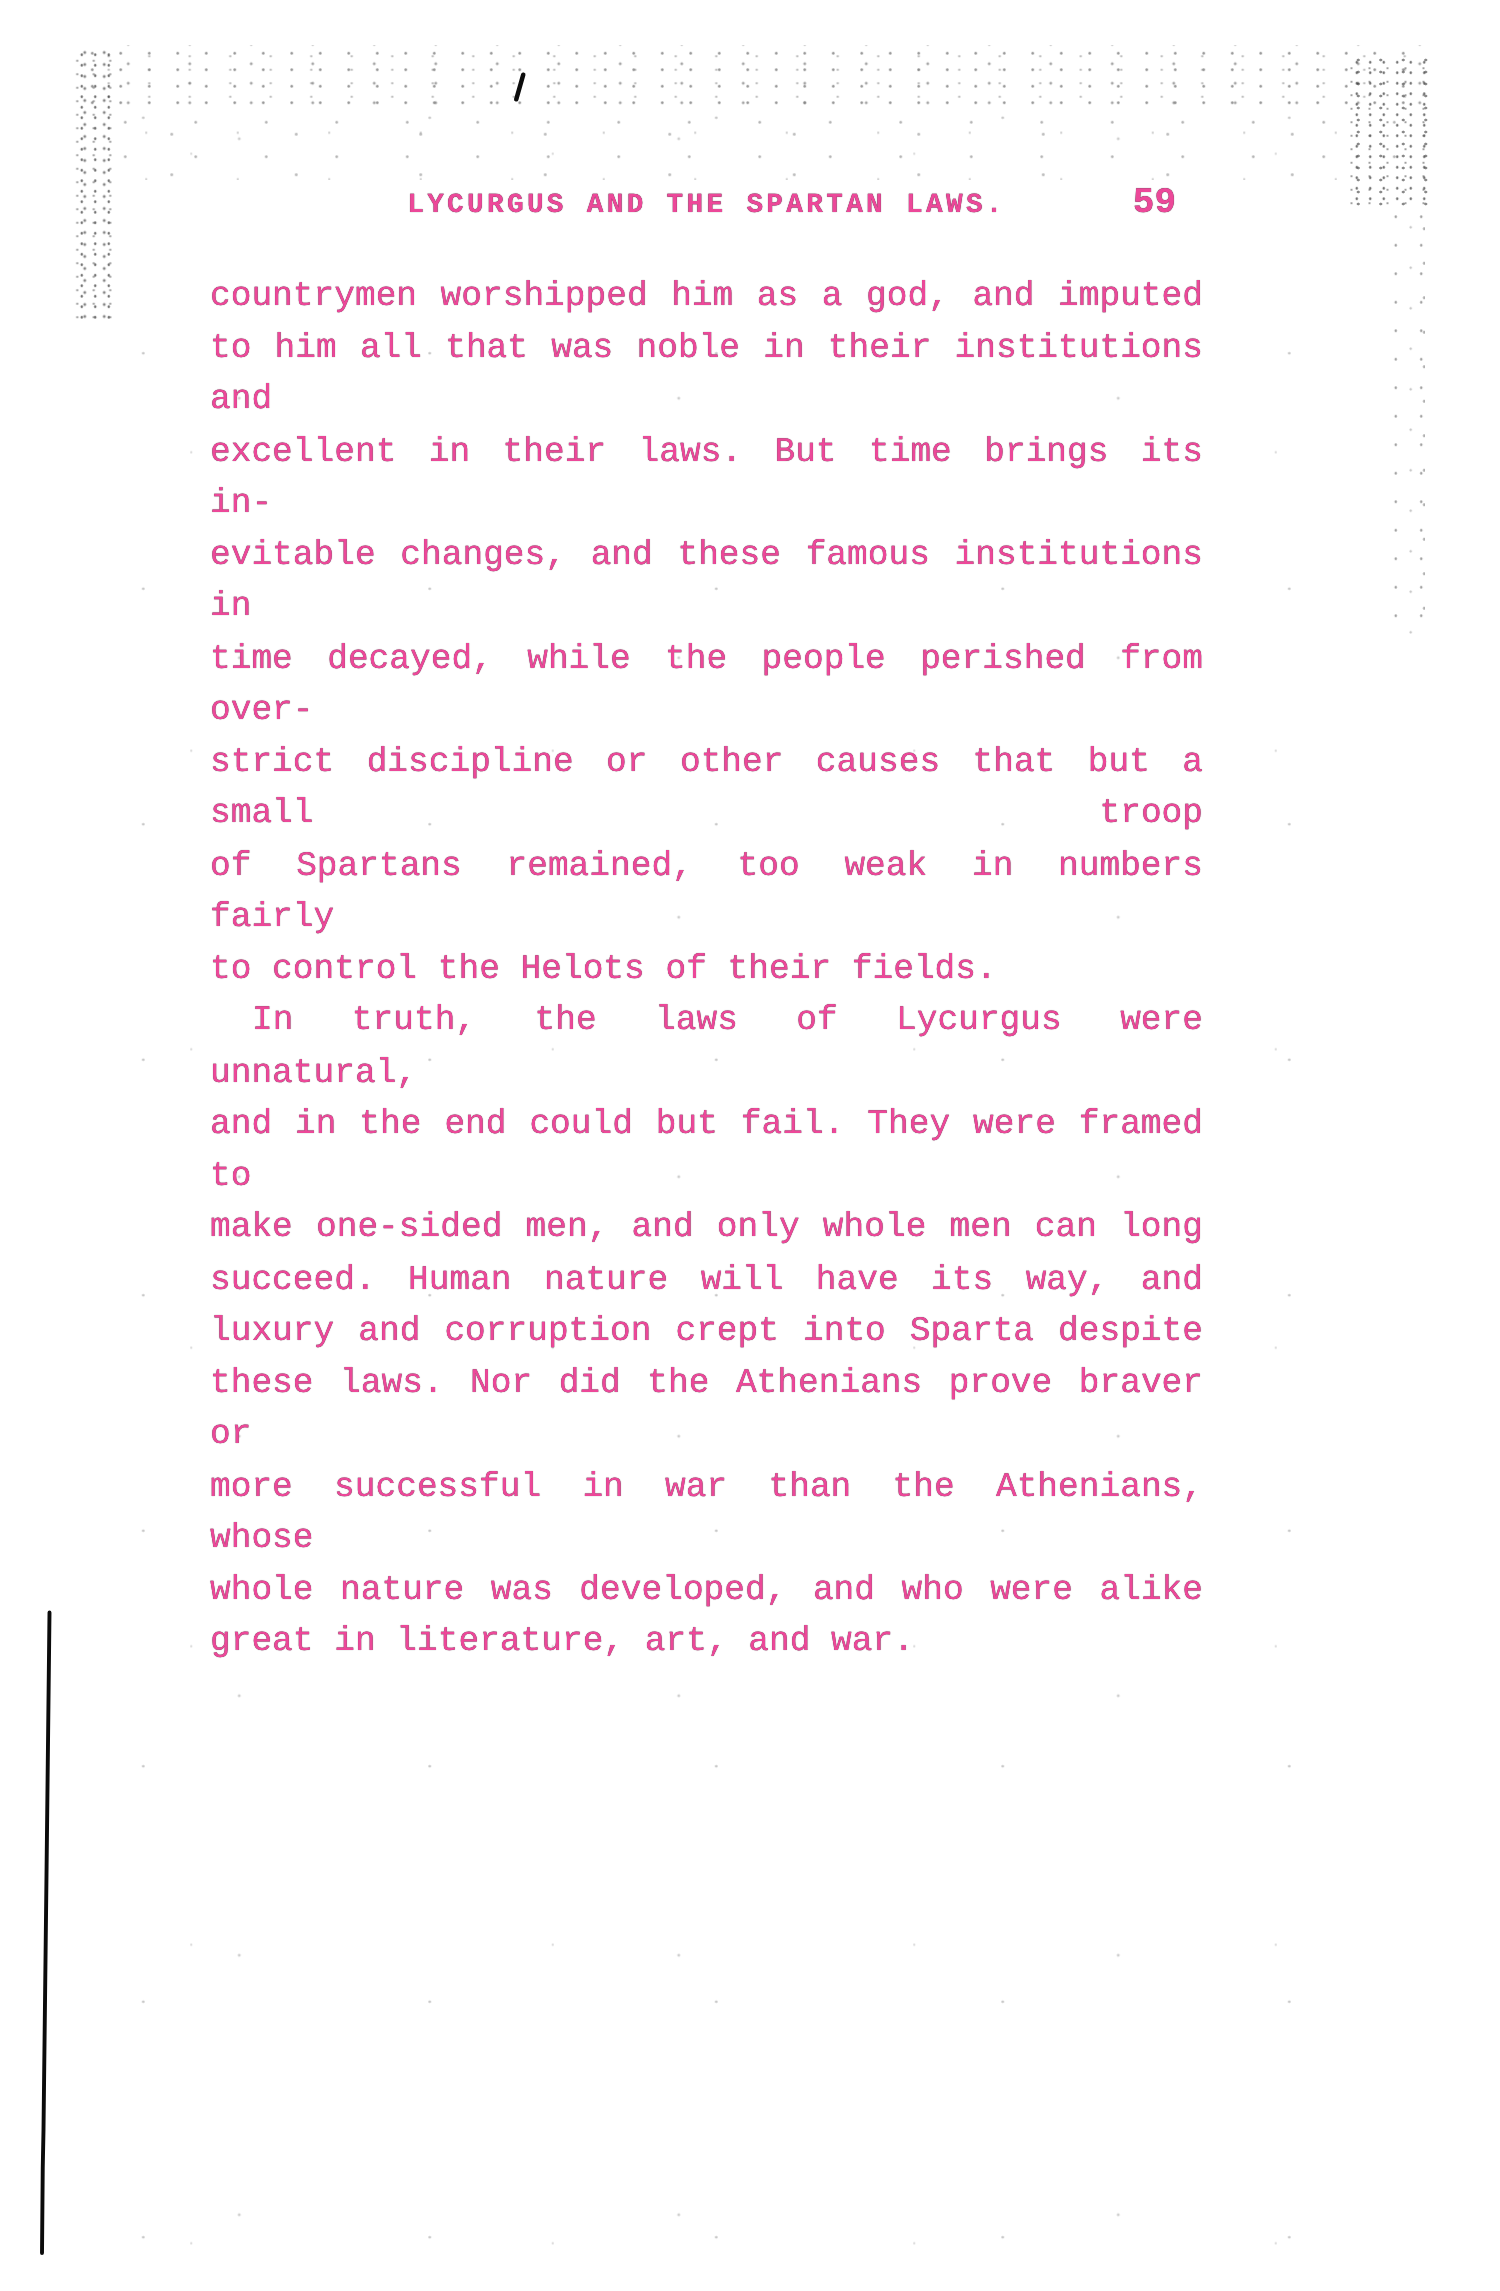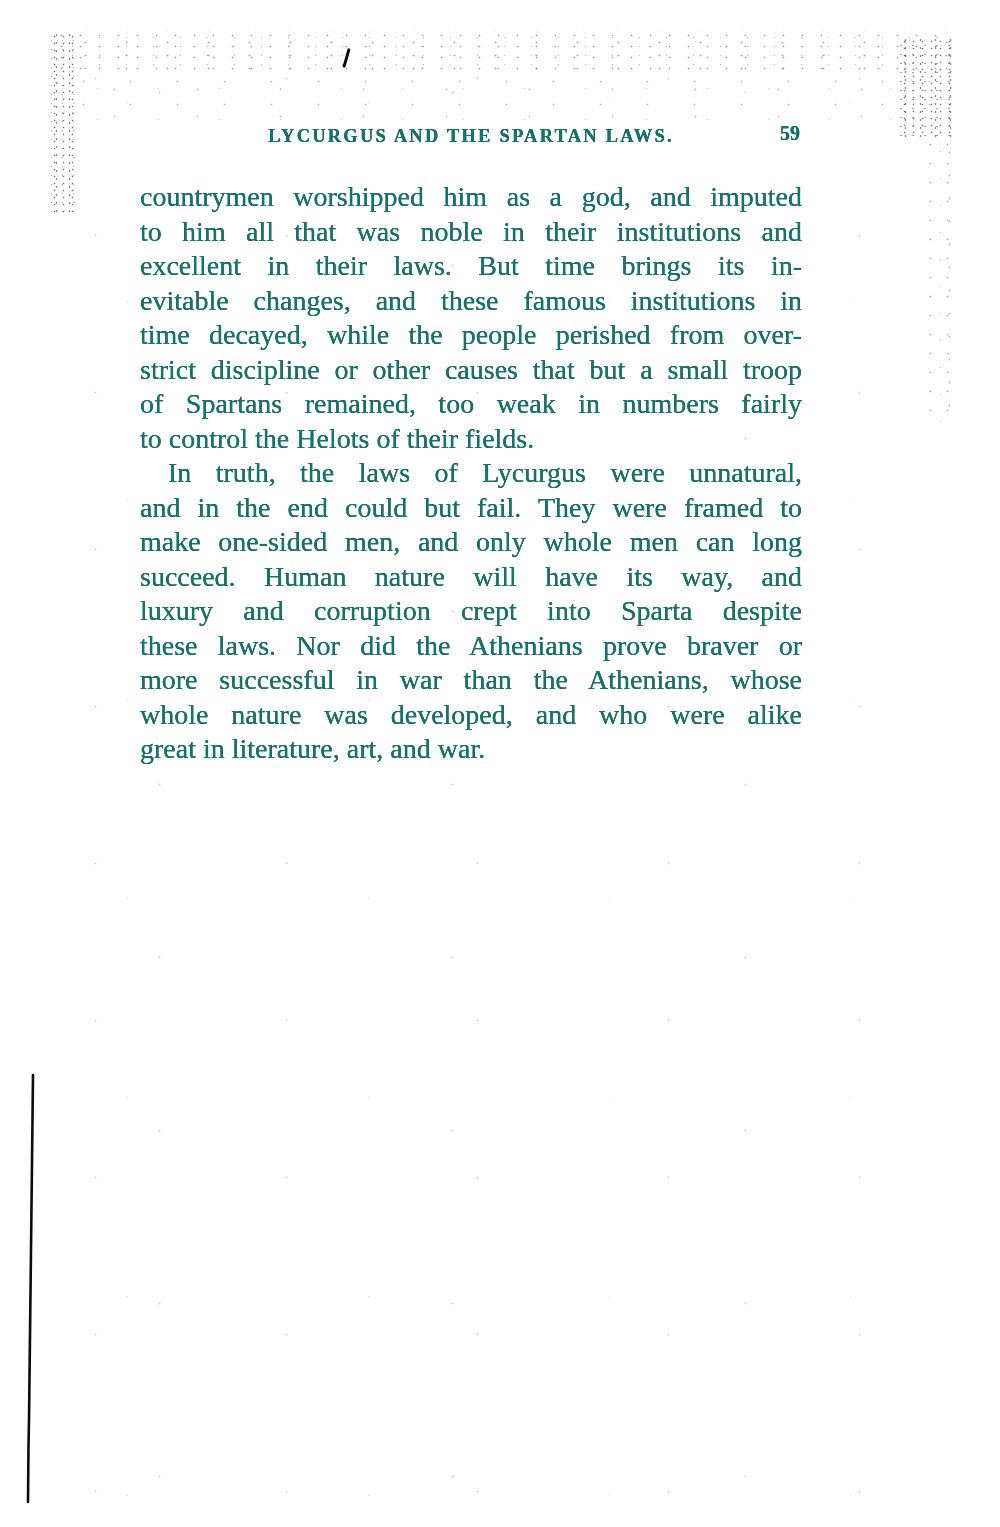--- a/index.html
+++ b/index.html
@@ -2,22 +2,22 @@
 <html><head>
 <meta charset="utf-8">
 <style>
   html, body { margin: 0; padding: 0; background: #ffffff; }
   .page {
     position: relative;
     width: 1000px;
     height: 1527px;
     background: #ffffff;
     overflow: hidden;
-    font-family: Liberation Serif, serif;
-    color: #0f766e;
+    font-family: Liberation Mono, monospace;
+    color: #ec4899;
   }
 
   
   .noise {
     position: absolute;
     pointer-events: none;
     background-image:
       radial-gradient(circle, rgba(25,25,25,.85) 0.6px, transparent 1.1px),
       radial-gradient(circle, rgba(25,25,25,.55) 0.5px, transparent 1.0px),
       radial-gradient(circle, rgba(25,25,25,.7)  0.7px, transparent 1.2px);
@@ -57,32 +57,32 @@
     left: 0; right: 0; top: 4px;
     text-align: center;
     font-size: 18.5px;
     font-weight: bold;
     letter-spacing: 2.2px;
     white-space: nowrap;
     text-shadow: 0 0 .5px #141414;
   }
   .page-number {
     position: absolute;
-    right: 2px; top: 0;
-    font-size: 20px;
+    right: 18px; top: 0;
+    font-size: 24px;
     font-weight: bold;
     text-shadow: 0 0 .5px #141414;
   }
 
   
   .body-text {
     position: absolute;
     left: 140px; top: 180px;
     width: 662px;
-    font-size: 28px;
+    font-size: 23px;
     line-height: 34.5px;
     text-shadow: 0 0 .45px rgba(20,20,20,.9);
   }
   .line {
     text-align: justify;
     text-align-last: justify;
     white-space: normal;
   }
   .line.last   { text-align-last: left; }
   .line.indent { text-indent: 28px; }

